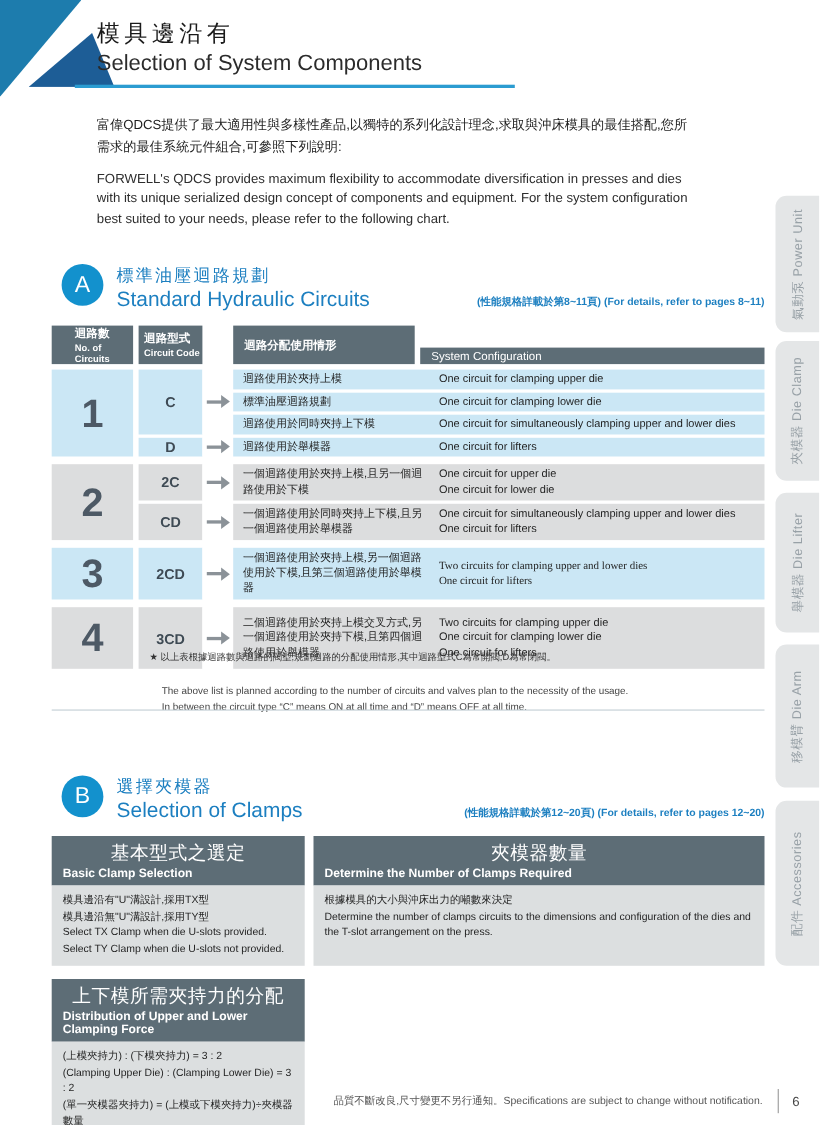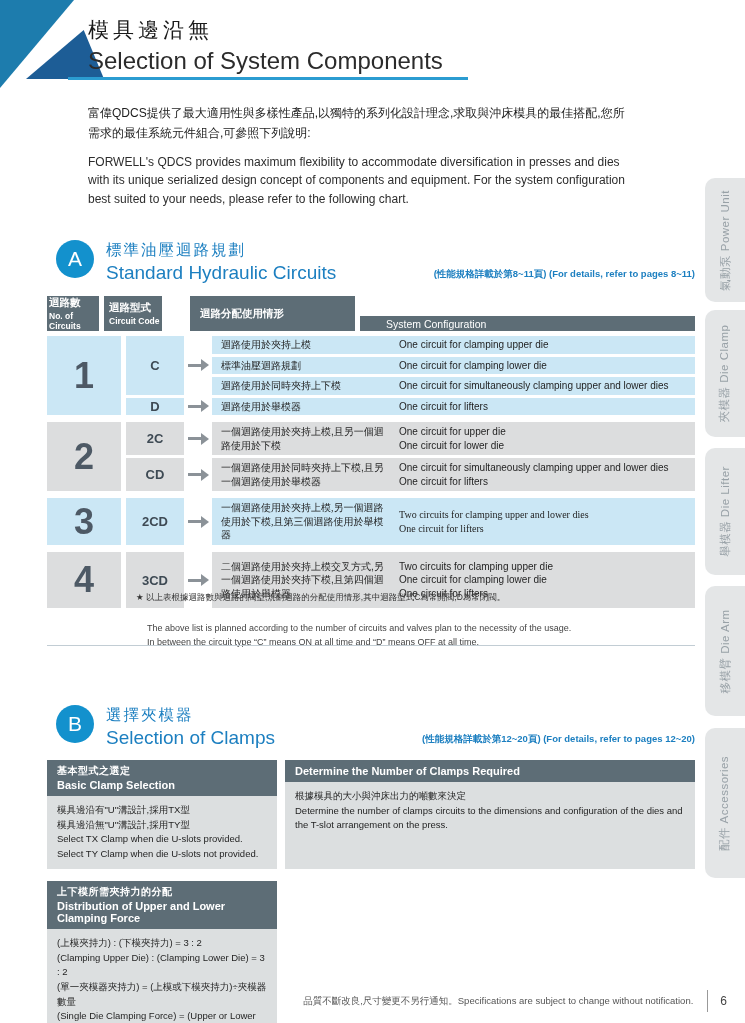--- a/index.html
+++ b/index.html
@@ -9,46 +9,46 @@
   
   .tri-light{position:absolute;left:0;top:0;width:74px;height:88px;background:#1d7cad;
     clip-path:polygon(0 0,100% 0,0 100%);}
   .tri-dark{position:absolute;left:26px;top:30px;width:78px;height:49px;background:#1d5d96;
     clip-path:polygon(74% 0,100% 100%,0 100%);}
   .title-rule{position:absolute;left:68px;top:77px;width:400px;height:3px;background:#2b9cd1;}
 
   
   .title-block{position:absolute;left:88px;top:16px;}
   .title-zh{font-size:21px;letter-spacing:4px;color:#1a1a1a;}
-  .title-en{font-size:24px;color:#2b2b2b;margin-top:3px;}
+  .title-en{font-size:20px;color:#2b2b2b;margin-top:3px;}
 
   
   .intro{position:absolute;left:88px;top:104px;width:545px;}
   .intro-zh{font-size:12px;line-height:1.65;color:#1c1c1c;margin:0 0 9px 0;}
   .intro-en{font-size:12px;line-height:1.55;color:#2d2d2d;margin:0;}
 
   
   .sec-head{position:absolute;left:56px;width:639px;display:flex;align-items:flex-end;}
   .sec-left{display:flex;align-items:flex-start;flex:1;}
   .circle{width:38px;height:38px;border-radius:50%;background:#1391cd;color:#fff;
     display:flex;align-items:center;justify-content:center;font-size:21px;font-weight:500;flex:0 0 auto;}
   .sec-titles{margin-left:12px;color:#1c7fc0;}
   .sec-zh{font-size:15.5px;letter-spacing:2px;}
   .sec-en{font-size:19px;margin-top:1px;}
   .sec-note{font-size:9.5px;font-weight:bold;color:#1c7fc0;padding-bottom:3px;white-space:nowrap;}
 
   
   .tableA{position:absolute;left:47px;top:296px;width:648px;}
   .thead{display:flex;height:35px;margin-bottom:5px;}
   .th{background:#5d6d76;color:#fff;}
-  .th-num{width:52px;margin-right:5px;display:flex;flex-direction:column;justify-content:center;padding-left:2px;box-sizing:border-box;}
+  .th-num{width:74px;margin-right:5px;display:flex;flex-direction:column;justify-content:center;padding-left:21px;box-sizing:border-box;}
   .th-code{width:58px;display:flex;flex-direction:column;justify-content:center;align-items:flex-start;padding-left:5px;box-sizing:border-box;}
   .th-sp{width:28px;}
   .th-desc{width:165px;margin-right:5px;display:flex;align-items:center;padding-left:10px;box-sizing:border-box;font-size:10.5px;font-weight:bold;}
-  .th-conf{flex:1;display:flex;align-items:center;padding-left:26px;box-sizing:border-box;font-size:10.5px;margin-top:20px;}
+  .th-conf{flex:1;display:flex;align-items:center;padding-left:10px;box-sizing:border-box;font-size:10.5px;margin-top:20px;}
   .th-l1{font-size:10.5px;font-weight:bold;}
   .th-l2{font-size:8.5px;font-weight:bold;margin-top:1px;}
 
   .grp{display:flex;margin-bottom:7px;}
   .num{width:74px;margin-right:5px;display:flex;align-items:center;justify-content:center;
     font-size:36px;font-weight:bold;color:#4d5965;}
   .grp-rows{flex:1;display:flex;flex-direction:column;row-gap:3px;}
   .code-row{display:flex;}
   .code{width:58px;display:flex;align-items:center;justify-content:center;
     font-size:13px;font-weight:bold;color:#3e4a54;}
@@ -73,21 +73,21 @@
   .footnote{position:absolute;left:136px;top:592px;width:560px;}
   .fn-zh{font-size:8.5px;color:#333;}
   .fn-en{margin-left:11px;margin-top:18px;font-size:9px;line-height:1.55;color:#444;}
   .divider{position:absolute;left:47px;top:645px;width:648px;height:1px;background:#c2cdd4;}
 
   
   .boxes{position:absolute;left:47px;top:760px;width:648px;display:grid;
     grid-template-columns:230px 1fr;column-gap:8px;row-gap:12px;}
   .box{display:flex;flex-direction:column;}
   .box-h{background:#5d6d76;color:#fff;padding:4px 10px 5px;}
-  .box-h-zh{font-size:10px;font-weight:bold;letter-spacing:0.5px;}
+  .box-h-zh{font-size:17px;font-weight:normal;letter-spacing:0.5px;text-align:center;}
   .box-h-en{font-size:11px;font-weight:bold;margin-top:1px;}
   .box-b{background:#dcdfe0;flex:1;padding:7px 10px;font-size:9.5px;line-height:1.55;
     color:#1f1f1f;white-space:pre-line;}
   .b-min1{min-height:58px;}
   .b-min2{min-height:50px;}
 
   
   .footer{position:absolute;right:18px;top:990px;display:flex;align-items:center;}
   .f-note{font-size:9.5px;color:#555;}
   .f-bar{width:1px;height:22px;background:#999;margin:0 12px 0 14px;}
@@ -106,21 +106,21 @@
 </head>
 <body>
 
 <div id="page">
 
   <div class="tri-light"></div>
   <div class="tri-dark"></div>
   <div class="title-rule"></div>
 
   <div class="title-block">
-    <div class="title-zh">模具邊沿無</div>
+    <div class="title-zh">模具邊沿有</div>
     <div class="title-en">Selection of System Components</div>
   </div>
 
   <div class="intro">
     <p class="intro-zh">富偉QDCS提供了最大適用性與多樣性產品,以獨特的系列化設計理念,求取與沖床模具的最佳搭配,您所需求的最佳系統元件組合,可參照下列說明:</p>
     <p class="intro-en">FORWELL's QDCS provides maximum flexibility to accommodate diversification in presses and dies with its unique serialized design concept of components and equipment. For the system configuration best suited to your needs, please refer to the following chart.</p>
   </div>
 
   <div class="sec-head" style="top:240px;">
     <div class="sec-left">
@@ -285,20 +285,21 @@
         <div class="box-h-zh">基本型式之選定</div>
         <div class="box-h-en">Basic Clamp Selection</div>
       </div>
       <div class="box-b b-min1">模具邊沿有"U"溝設計,採用TX型
 模具邊沿無"U"溝設計,採用TY型
 Select TX Clamp when die U-slots provided.
 Select TY Clamp when die U-slots not provided.</div>
     </div>
     <div class="box">
       <div class="box-h">
+        <div class="box-h-zh">夾模器數量</div>
         <div class="box-h-en">Determine the Number of Clamps Required</div>
       </div>
       <div class="box-b b-min1">根據模具的大小與沖床出力的噸數來決定
 Determine the number of clamps circuits to the dimensions and configuration of the dies and the T-slot arrangement on the press.</div>
     </div>
     <div class="box">
       <div class="box-h">
         <div class="box-h-zh">上下模所需夾持力的分配</div>
         <div class="box-h-en">Distribution of Upper and Lower Clamping Force</div>
       </div>

